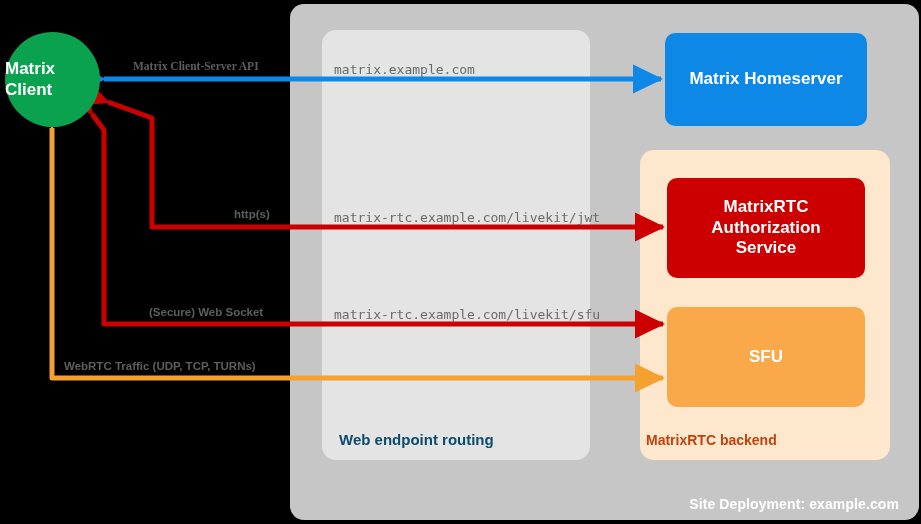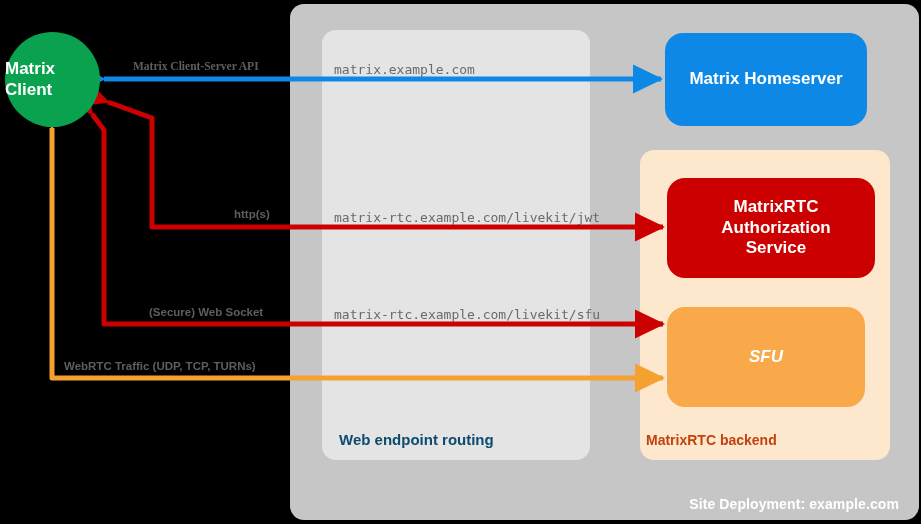--- a/index.html
+++ b/index.html
@@ -91,21 +91,21 @@
     color: #ffffff;
     font-size: 17px;
     font-weight: bold;
     line-height: 1.18;
     text-align: center;
     z-index: 5;
   }
 
   .node-box {
     position: absolute;
-    border-radius: 18px;
+    border-radius: 10px;
     display: flex;
     align-items: center;
     justify-content: center;
     text-align: center;
     color: #ffffff;
     font-weight: bold;
     line-height: 1.22;
   }
   .homeserver {
     left: 665px;
@@ -115,30 +115,28 @@
     background: #0d88e6;
     font-size: 17px;
   }
   .auth-service {
     left: 667px;
     top: 178px;
     width: 198px;
     height: 100px;
     background: #cc0000;
     font-size: 17px;
-    padding-left: 10px;
   }
   .sfu {
     left: 667px;
     top: 307px;
     width: 198px;
     height: 100px;
     background: #f9a94a;
     font-size: 17px;
-    font-style: italic;
   }
 
   
   .edge-label {
     position: absolute;
     font-size: 11.5px;
     font-weight: bold;
     color: #5e5e5e;
     white-space: nowrap;
     z-index: 6;

